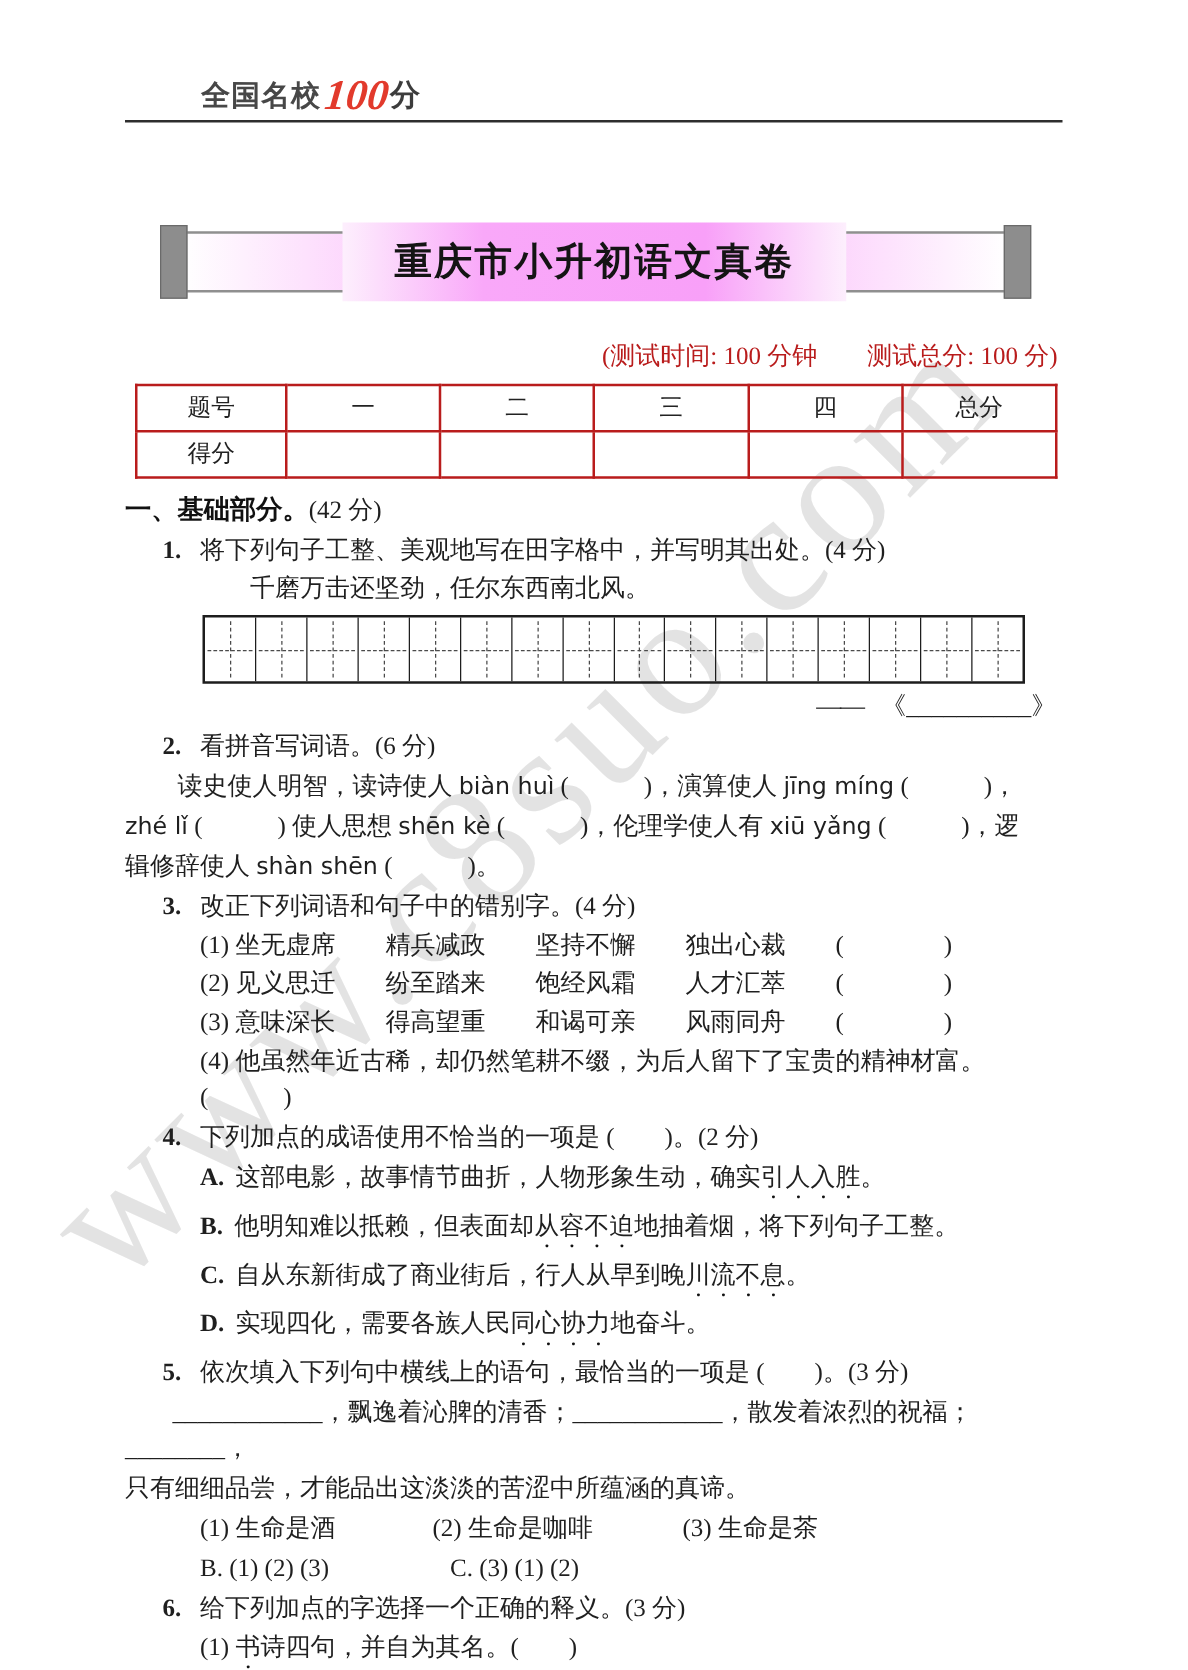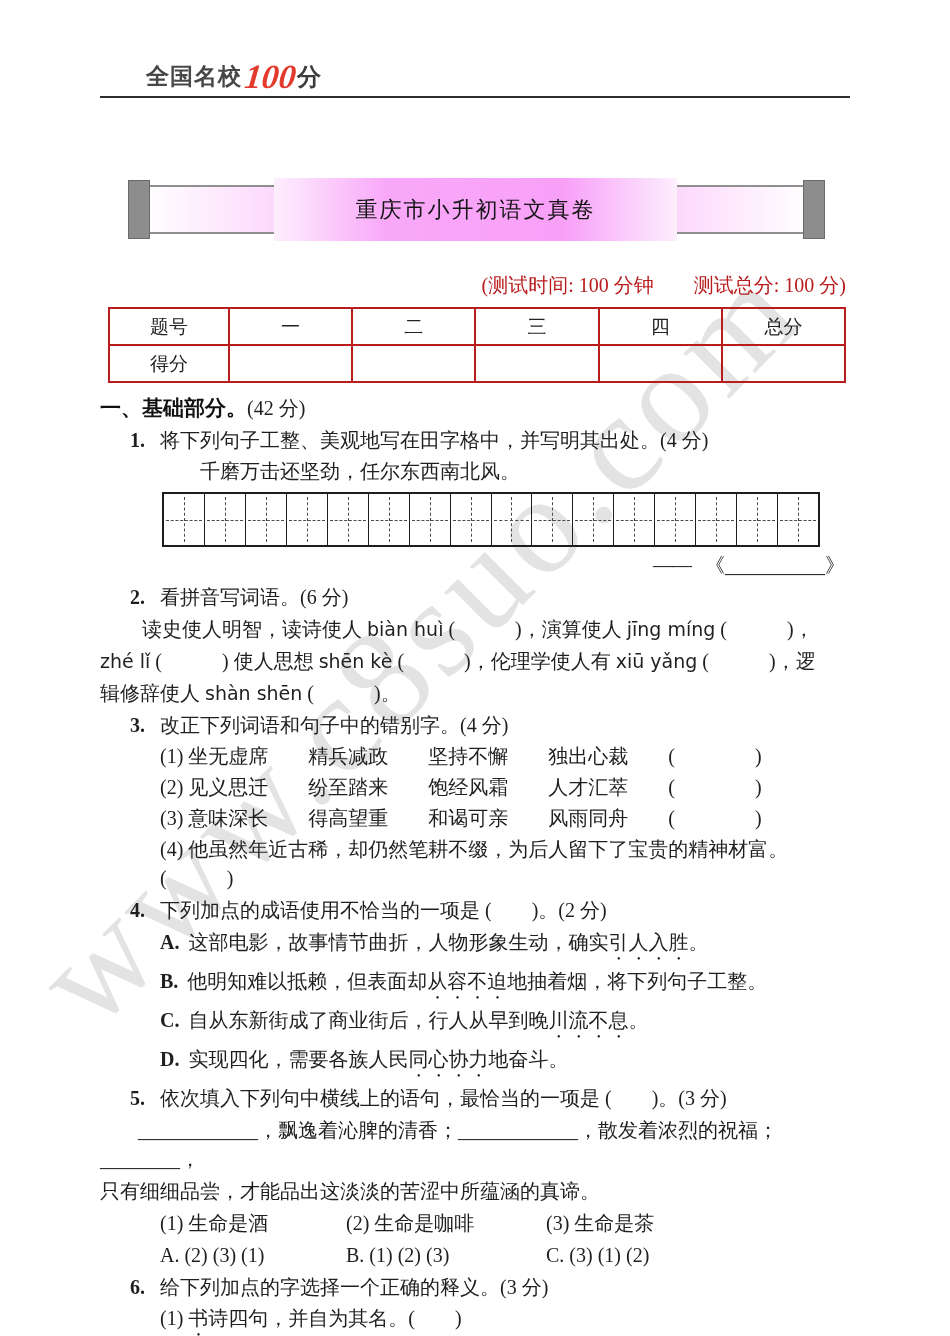--- a/index.html
+++ b/index.html
@@ -15,42 +15,42 @@
     position: absolute; left: 50px; top: 990px; z-index: 0;
     font-size: 140px; letter-spacing: 6px; white-space: nowrap;
     color: #c9c9c9; opacity: 0.5;
     font-family: "Liberation Serif", serif;
     transform: rotate(-45deg); transform-origin: left top;
     pointer-events: none;
   }
   .content-layer { position: relative; z-index: 1; }
   
   .header { margin: 62px 100px 0 100px; border-bottom: 2px solid #2e2e2e; padding-bottom: 5px; }
-  .logo { margin-left: 46px; display: flex; align-items: center; }
+  .logo { margin-left: 61px; display: flex; align-items: center; }
   .logo-brand { font-family: "Liberation Sans","DejaVu Sans",sans-serif; font-weight: 600; font-size: 23px; color: #474747; letter-spacing: 1px; }
   .logo-score { font-family: "Liberation Serif",serif; font-style: italic; font-weight: bold; font-size: 34px; color: #e23a2c; margin: 0 1px 0 3px; transform: skewX(-6deg); display:inline-block; }
   .logo-unit { font-family: "Liberation Sans","DejaVu Sans",sans-serif; font-weight: bold; font-size: 24px; color: #3c3c3c; }
   
   .banner { position: relative; margin: 80px 0 0 128px; width: 697px; height: 63px; }
   .banner-strip {
     position: absolute; left: 18px; right: 18px; top: 7px; bottom: 7px;
     border-top: 2px solid #8f8f8f; border-bottom: 2px solid #8f8f8f;
     background: linear-gradient(90deg,#ffffff 0%,#fbc4fb 30%,#f8a0f8 50%,#fbc4fb 70%,#ffffff 100%);
   }
   .banner-endblock { position: absolute; top: 2px; bottom: 2px; width: 22px; background: #8d8d8d; border: 1px solid #6a6a6a; }
   .banner-endblock.left { left: 0; }
   .banner-endblock.right { right: 0; }
   .banner-center {
     position: absolute; left: 146px; right: 148px; top: 0; bottom: 0;
     background: linear-gradient(90deg,#fdeffd 0%,#f9a8f9 28%,#f8a0f8 72%,#fdeffd 100%);
     display: flex; align-items: center; justify-content: center;
   }
   .paper-title {
     font-family: "Liberation Sans","DejaVu Sans",sans-serif;
-    font-size: 22px; font-weight: normal; color: #141414; letter-spacing: 2px;
+    font-size: 30px; font-weight: bold; color: #141414; letter-spacing: 2px;
   }
   
   .test-info { margin: 30px 100px 0 100px; text-align: right; padding-right: 4px; font-size: 20px; color: #b91c1c; }
   
   .score-table { margin: 7px 0 0 108px; border-collapse: collapse; table-layout: fixed; width: 738px; font-size: 19px; }
   .score-table td { border: 2px solid #b91c1c; text-align: center; height: 37px; color: #222; }
   .score-table col.c0 { width: 120px; }
   
   .content { margin: 10px 100px 0 100px; }
   .section-line { margin: 4px 0 2px 0; }
@@ -221,21 +221,20 @@
         <span class="q-text">依次填入下列句中横线上的语句，最恰当的一项是 (　　)。(3 分)</span>
       </div>
       <div class="para-line" style="text-indent:38px;">____________，飘逸着沁脾的清香；____________，散发着浓烈的祝福；________，</div>
       <div class="para-line">只有细细品尝，才能品出这淡淡的苦涩中所蕴涵的真谛。</div>
       <div class="row3">
         <span class="cell1">(1) 生命是酒</span>
         <span class="cell2">(2) 生命是咖啡</span>
         <span>(3) 生命是茶</span>
       </div>
       <div class="row3">
-        <span class="cell1">A. (2) (3) (1)</span>
         <span class="cell2">B. (1) (2) (3)</span>
         <span>C. (3) (1) (2)</span>
       </div>
     </div>
 
     <div>
       <div class="q-line">
         <span class="q-num">6.</span>
         <span class="q-text">给下列加点的字选择一个正确的释义。(3 分)</span>
       </div>

